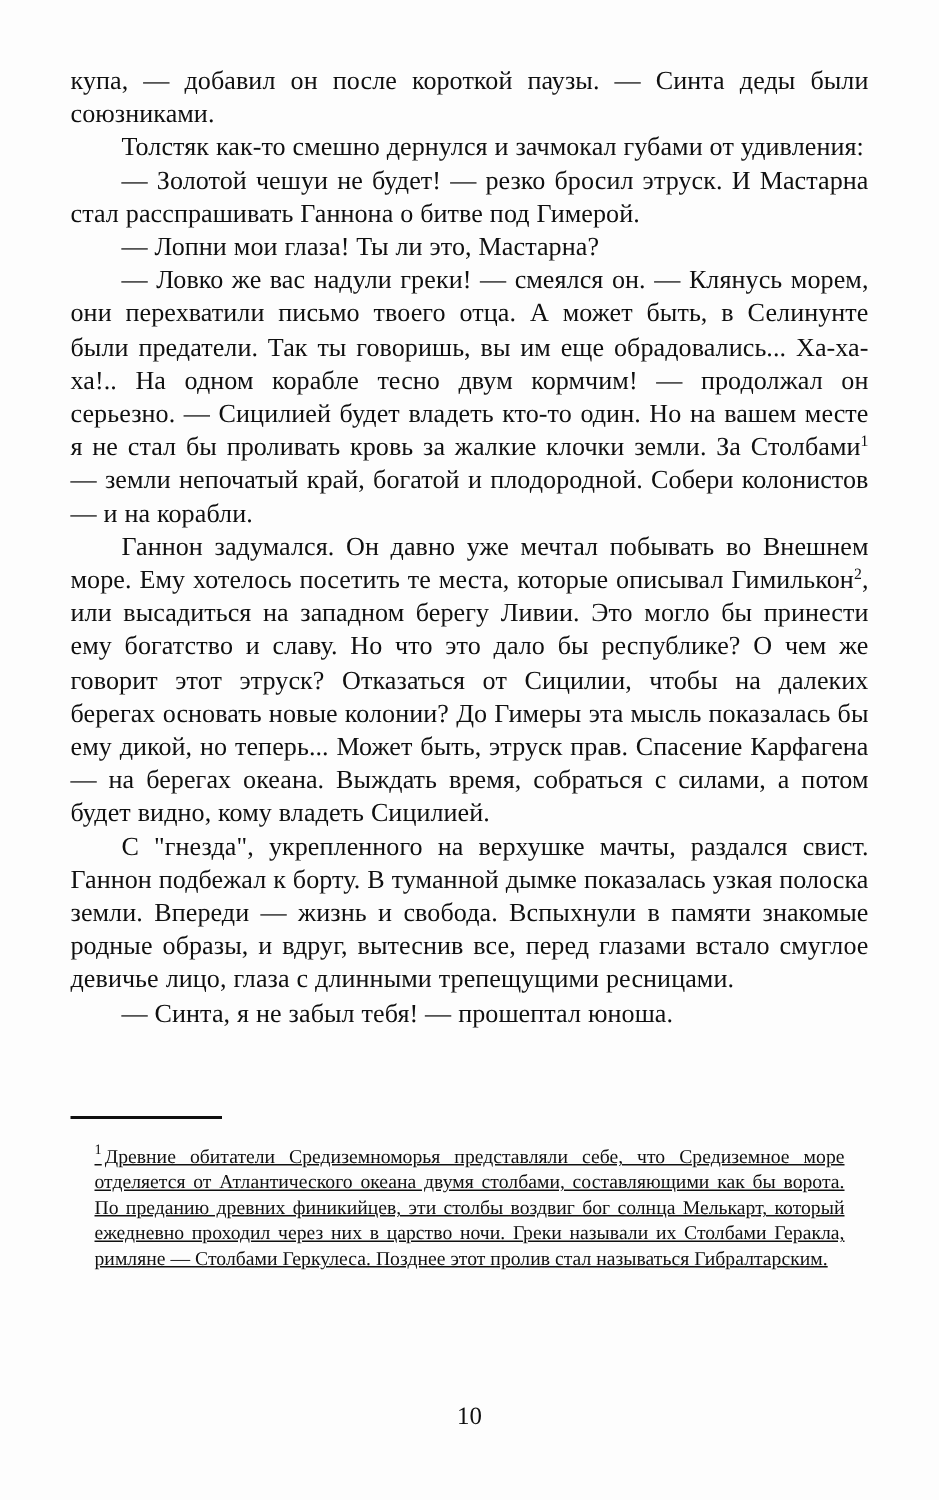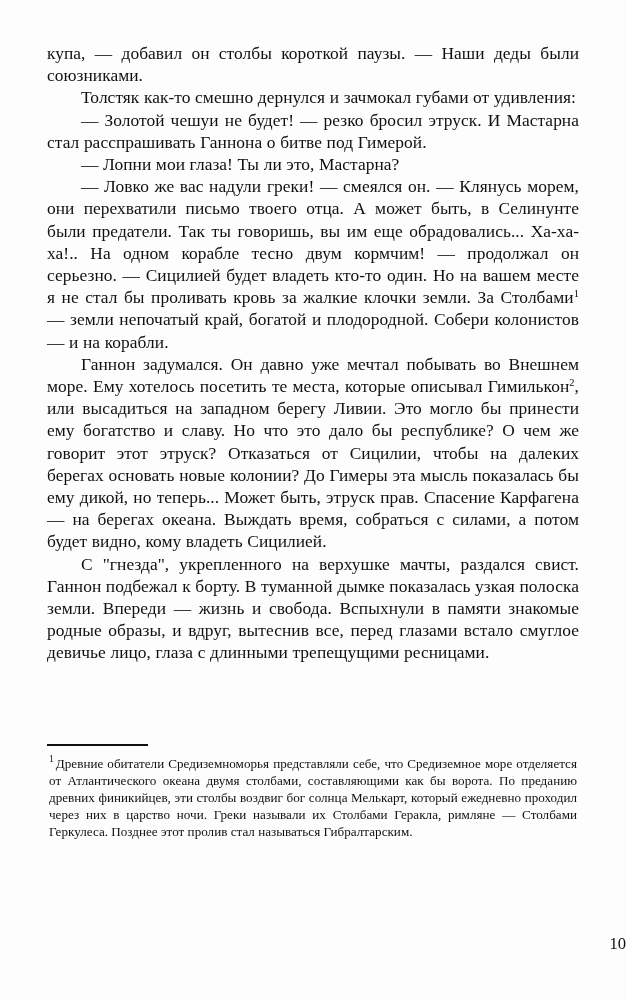--- a/index.html
+++ b/index.html
@@ -81,64 +81,66 @@
 
   .footnotes {
     font-size: 13.1px;
     line-height: 17.1px;
     text-align: justify;
     text-justify: inter-word;
     letter-spacing: 0.02px;
   }
 
   .footnotes p {
-    margin: 2px;
+    margin: 16px;
     text-indent: 0;
+    text-decoration: underline;
   }
 
   .footnotes sup.fn-num {
     font-size: 9.6px;
     line-height: 0;
     vertical-align: 0.6em;
     margin-right: 2px;
   }
 
   .page-number {
     position: absolute;
     left: 0;
     top: 934px;
     width: 626px;
-    text-align: right;
+    text-align: center;
     font-size: 16.6px;
     line-height: 20px;
     color: #101010;
   }
 </style>
 </head>
 <body>
 
 <div class="page">
 
   <div class="text-column">
     <div class="body-text">
 
-      <p class="cont">купа, — добавил он столбы короткой паузы. — Наши деды были союзниками.</p>
+      <p class="cont">купа, — добавил он после короткой паузы. — Синта деды были союзниками.</p>
 
       <p>Толстяк как-то смешно дернулся и зачмокал губами от удивления:</p>
 
       <p class="dialogue">— Золотой чешуи не будет! — резко бросил этруск. И Мастарна стал расспрашивать Ганнона о битве под Гимерой.</p>
 
       <p class="dialogue">— Лопни мои глаза! Ты ли это, Мастарна?</p>
 
       <p class="dialogue"><span>— Ловко же вас надули греки! — смеялся он. — Клянусь морем, они перехватили письмо твоего отца. А может быть, в Селинунте были предатели. Так ты говоришь, вы им еще обрадовались... Ха-ха-ха!.. На одном корабле тесно двум кормчим! — продолжал он серьезно. — Сицилией будет владеть кто-то один. Но на вашем месте я не стал бы проливать кровь за жалкие клочки земли. За Столбами</span><sup class="fn-ref">1</sup><span> — земли непочатый край, богатой и плодородной. Собери колонистов — и на корабли.</span></p>
 
       <p><span>Ганнон задумался. Он давно уже мечтал побывать во Внешнем море. Ему хотелось посетить те места, которые описывал Гимилькон</span><sup class="fn-ref">2</sup><span>, или высадиться на западном берегу Ливии. Это могло бы принести ему богатство и славу. Но что это дало бы республике? О чем же говорит этот этруск? Отказаться от Сицилии, чтобы на далеких берегах основать новые колонии? До Гимеры эта мысль показалась бы ему дикой, но теперь... Может быть, этруск прав. Спасение Карфагена — на берегах океана. Выждать время, собраться с силами, а потом будет видно, кому владеть Сицилией.</span></p>
 
       <p>С "гнезда", укрепленного на верхушке мачты, раздался свист. Ганнон подбежал к борту. В туманной дымке показалась узкая полоска земли. Впереди — жизнь и свобода. Вспыхнули в памяти знакомые родные образы, и вдруг, вытеснив все, перед глазами встало смуглое девичье лицо, глаза с длинными трепещущими ресницами.</p>
 
+      <p class="dialogue">— Синта, я не забыл тебя! — прошептал юноша.</p>
 
     </div>
   </div>
 
   <div class="footnote-block">
     <div class="footnote-rule"></div>
     <div class="footnotes">
 
       <p><sup class="fn-num">1</sup><span>Древние обитатели Средиземноморья представляли себе, что Средиземное море отделяется от Атлантического океана двумя столбами, составляющими как бы ворота. По преданию древних финикийцев, эти столбы воздвиг бог солнца Мелькарт, который ежедневно проходил через них в царство ночи. Греки называли их Столбами Геракла, римляне — Столбами Геркулеса. Позднее этот пролив стал называться Гибралтарским.</span></p>
 

